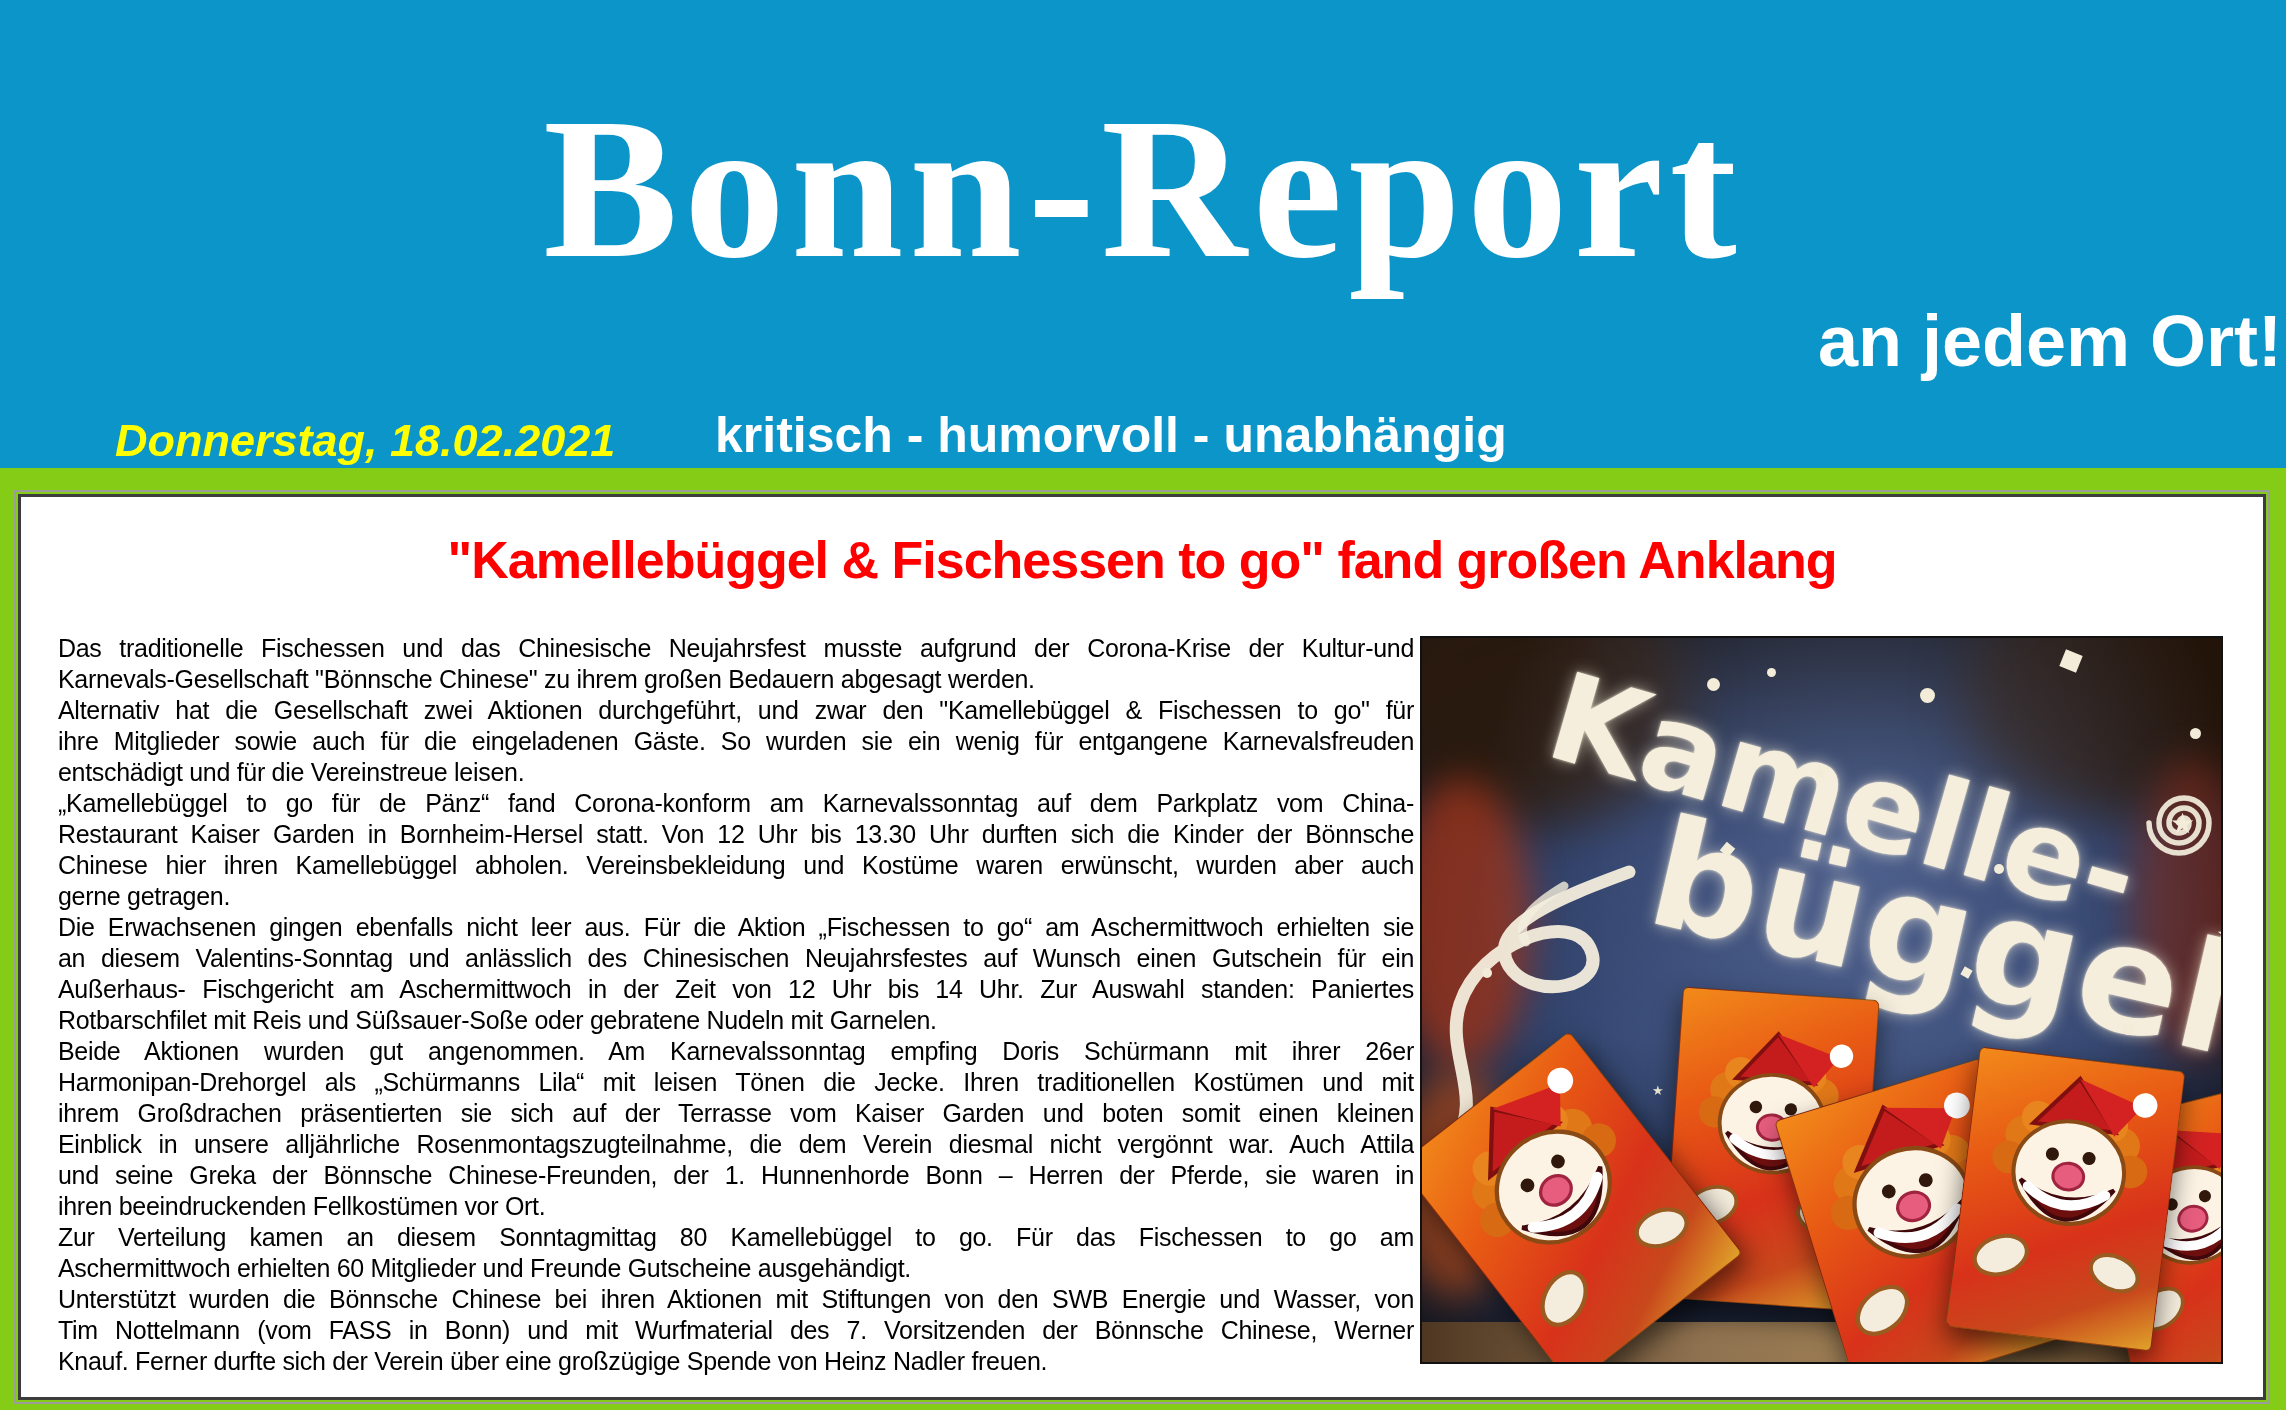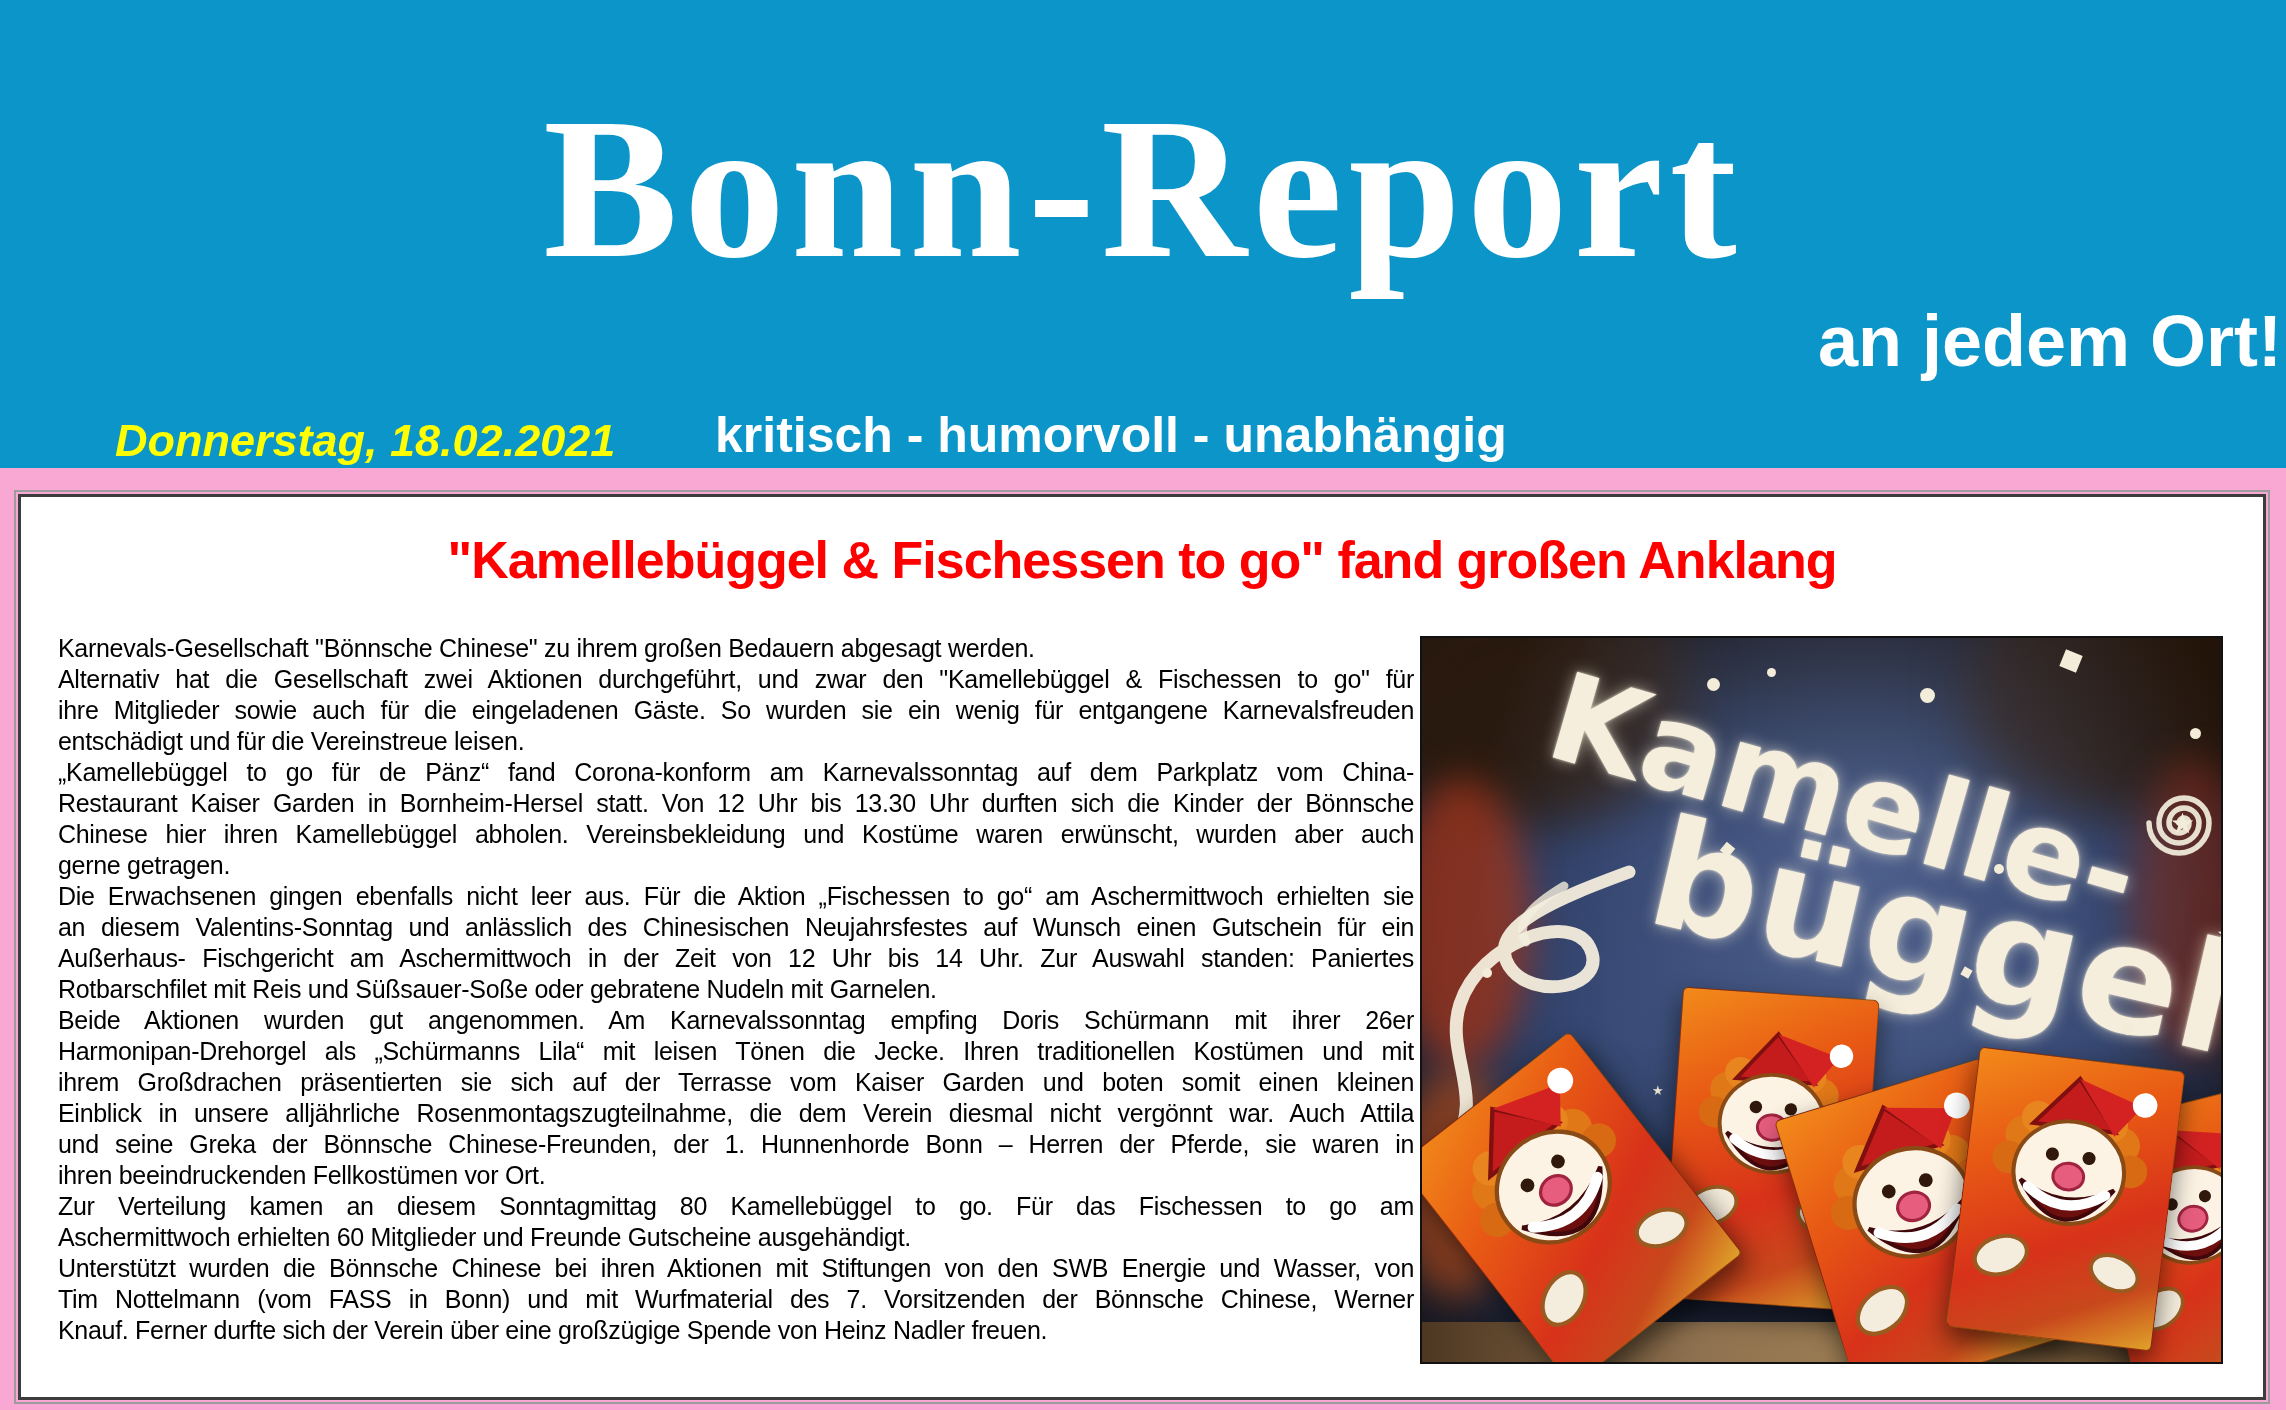--- a/index.html
+++ b/index.html
@@ -1,16 +1,16 @@
 <!DOCTYPE html>
 <html><head>
 <meta charset="utf-8">
 <style>
   html,body{margin:0;padding:0;background:#fff;}
-  .page{position:relative;width:2286px;height:1410px;background:#f9a8d4;overflow:hidden;
+  .page{position:relative;width:2286px;height:1410px;background:#84cc16;overflow:hidden;
         font-family:"Liberation Sans",sans-serif;}
 
   
   .banner{position:absolute;left:0;top:0;width:2286px;height:468px;background:#0c95c9;}
   .masthead-title{position:absolute;left:0;top:88px;width:100%;text-align:center;
         font-family:"Liberation Serif",serif;font-weight:bold;color:#ffffff;
         font-size:202px;line-height:200px;letter-spacing:6px;white-space:nowrap;}
   .masthead-tagline{position:absolute;right:4px;top:306px;color:#ffffff;font-weight:bold;
         font-size:72px;line-height:70px;white-space:nowrap;}
   .masthead-date{position:absolute;left:115px;top:417px;color:#ffff00;
@@ -67,20 +67,21 @@
   <div class="banner">
     <div class="masthead-title">Bonn-Report</div>
     <div class="masthead-tagline">an jedem Ort!</div>
     <div class="masthead-date">Donnerstag, 18.02.2021</div>
     <div class="masthead-motto">kritisch - humorvoll - unabhängig</div>
   </div>
 
   <div class="content-box">
     <div class="article-headline">"Kamellebüggel &amp; Fischessen to go" fand großen Anklang</div>
     <div class="article-body">
+        <div class="line">Das traditionelle Fischessen und das Chinesische Neujahrsfest musste aufgrund der Corona-Krise der Kultur-und</div>
         <div class="line para-end">Karnevals-Gesellschaft "Bönnsche Chinese" zu ihrem großen Bedauern abgesagt werden.</div>
         <div class="line">Alternativ hat die Gesellschaft zwei Aktionen durchgeführt, und zwar den "Kamellebüggel &amp; Fischessen to go" für</div>
         <div class="line">ihre Mitglieder sowie auch für die eingeladenen Gäste. So wurden sie ein wenig für entgangene Karnevalsfreuden</div>
         <div class="line para-end">entschädigt und für die Vereinstreue leisen.</div>
         <div class="line">„Kamellebüggel to go für de Pänz“ fand Corona-konform am Karnevalssonntag auf dem Parkplatz vom China-</div>
         <div class="line">Restaurant Kaiser Garden in Bornheim-Hersel statt. Von 12 Uhr bis 13.30 Uhr durften sich die Kinder der Bönnsche</div>
         <div class="line">Chinese hier ihren Kamellebüggel abholen. Vereinsbekleidung und Kostüme waren erwünscht, wurden aber auch</div>
         <div class="line para-end">gerne getragen.</div>
         <div class="line">Die Erwachsenen gingen ebenfalls nicht leer aus. Für die Aktion „Fischessen to go“ am Aschermittwoch erhielten sie</div>
         <div class="line">an diesem Valentins-Sonntag und anlässlich des Chinesischen Neujahrsfestes auf Wunsch einen Gutschein für ein</div>

